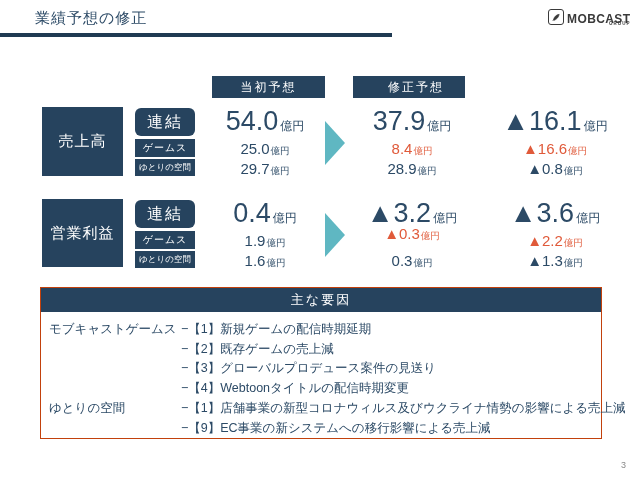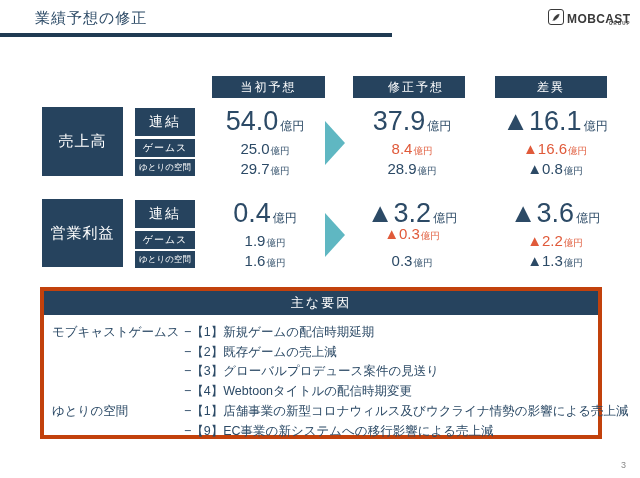--- a/index.html
+++ b/index.html
@@ -17,39 +17,39 @@
 
   
   .col-header { position:absolute; top:76px; height:22px; background:#26435e; color:#ffffff; font-size:12px; line-height:22px; text-align:center; letter-spacing:2px; }
   .ch-0 { left:212px; width:113px; }
   .ch-1 { left:353px; width:112px;padding-left:14px; }
   .ch-2 { left:495px; width:112px; }
 
   
   .big-box { position:absolute; left:42px; width:81px; background:#26435e; color:#ffffff; display:flex; align-items:center; justify-content:center; font-size:15px; letter-spacing:1px; }
   .sub-box { position:absolute; left:135px; width:60px; background:#26435e; color:#ffffff; display:flex; align-items:center; justify-content:center; }
-  .sub-0 { font-size:14px; letter-spacing:2px; }
+  .sub-0 { font-size:16px; letter-spacing:2px;border-radius:6px; }
   .sub-1 { font-size:10px; letter-spacing:1px; }
   .sub-2 { font-size:8.5px; }
 
   
   .val { position:absolute; width:130px; text-align:center; color:#2c4a66; white-space:nowrap; }
   .val .num { font-size:15px; }
   .val .unit { font-size:9.5px; margin-left:1px; }
   .val.lg .num { font-size:27px; }
   .val.lg .unit { font-size:12px; margin-left:2px; }
   .val.orange { color:#e05a3a; }
   .col-i { left:200px; }
   .col-r { left:347px; }
   .col-d { left:490px; }
 
   .arrow { position:absolute; left:325px; width:0; height:0; border-top:22px solid transparent; border-bottom:22px solid transparent; border-left:20px solid #5fb7c2; }
 
   
-  .factors { position:absolute; left:40px; top:287px; width:562px; height:152px; border:4px solid #c2410c; background:#ffffff; }
+  .factors { position:absolute; left:40px; top:287px; width:562px; height:152px; border:1px solid #c2410c; background:#ffffff; }
   .factors-header { height:24px; background:#26435e; color:#ffffff; font-size:13px; line-height:24px; text-align:center; letter-spacing:2px; }
   .factors-body { padding:8px 12px 0 8px; color:#2c4a66; font-size:12.5px; }
   .factor-row { display:flex; margin-bottom:1px; }
   .factor-cat { width:132px; flex:none; line-height:19.5px; }
   .factor-lines div { line-height:19.5px; white-space:nowrap; }
 
   .page-num { position:absolute; right:14px; bottom:8px; font-size:9px; color:#8a8a8a; }
 </style>
 </head>
 <body>
@@ -66,21 +66,20 @@
         </svg>
     </span>
     <span class="logo-wordmark">
       <span class="logo-text">MOBCAST</span>
       <span class="logo-sub">GROUP</span>
     </span>
   </div>
 
   <div class="col-header ch-0">当初予想</div>
   <div class="col-header ch-1">修正予想</div>
-  <div class="col-header ch-2">差異</div>
 
   <div class="big-box" style="top:107px;height:69px;">売上高</div>
   <div class="sub-box sub-0" style="top:108px;height:28px;">連結</div>
   <div class="sub-box sub-1" style="top:139px;height:18px;">ゲームス</div>
   <div class="sub-box sub-2" style="top:159px;height:17px;">ゆとりの空間</div>
 
   <div class="val lg col-i" style="top:106px;"><span class="num">54.0</span><span class="unit">億円</span></div>
   <div class="val col-i" style="top:140px;"><span class="num">25.0</span><span class="unit">億円</span></div>
   <div class="val col-i" style="top:160px;"><span class="num">29.7</span><span class="unit">億円</span></div>
 

